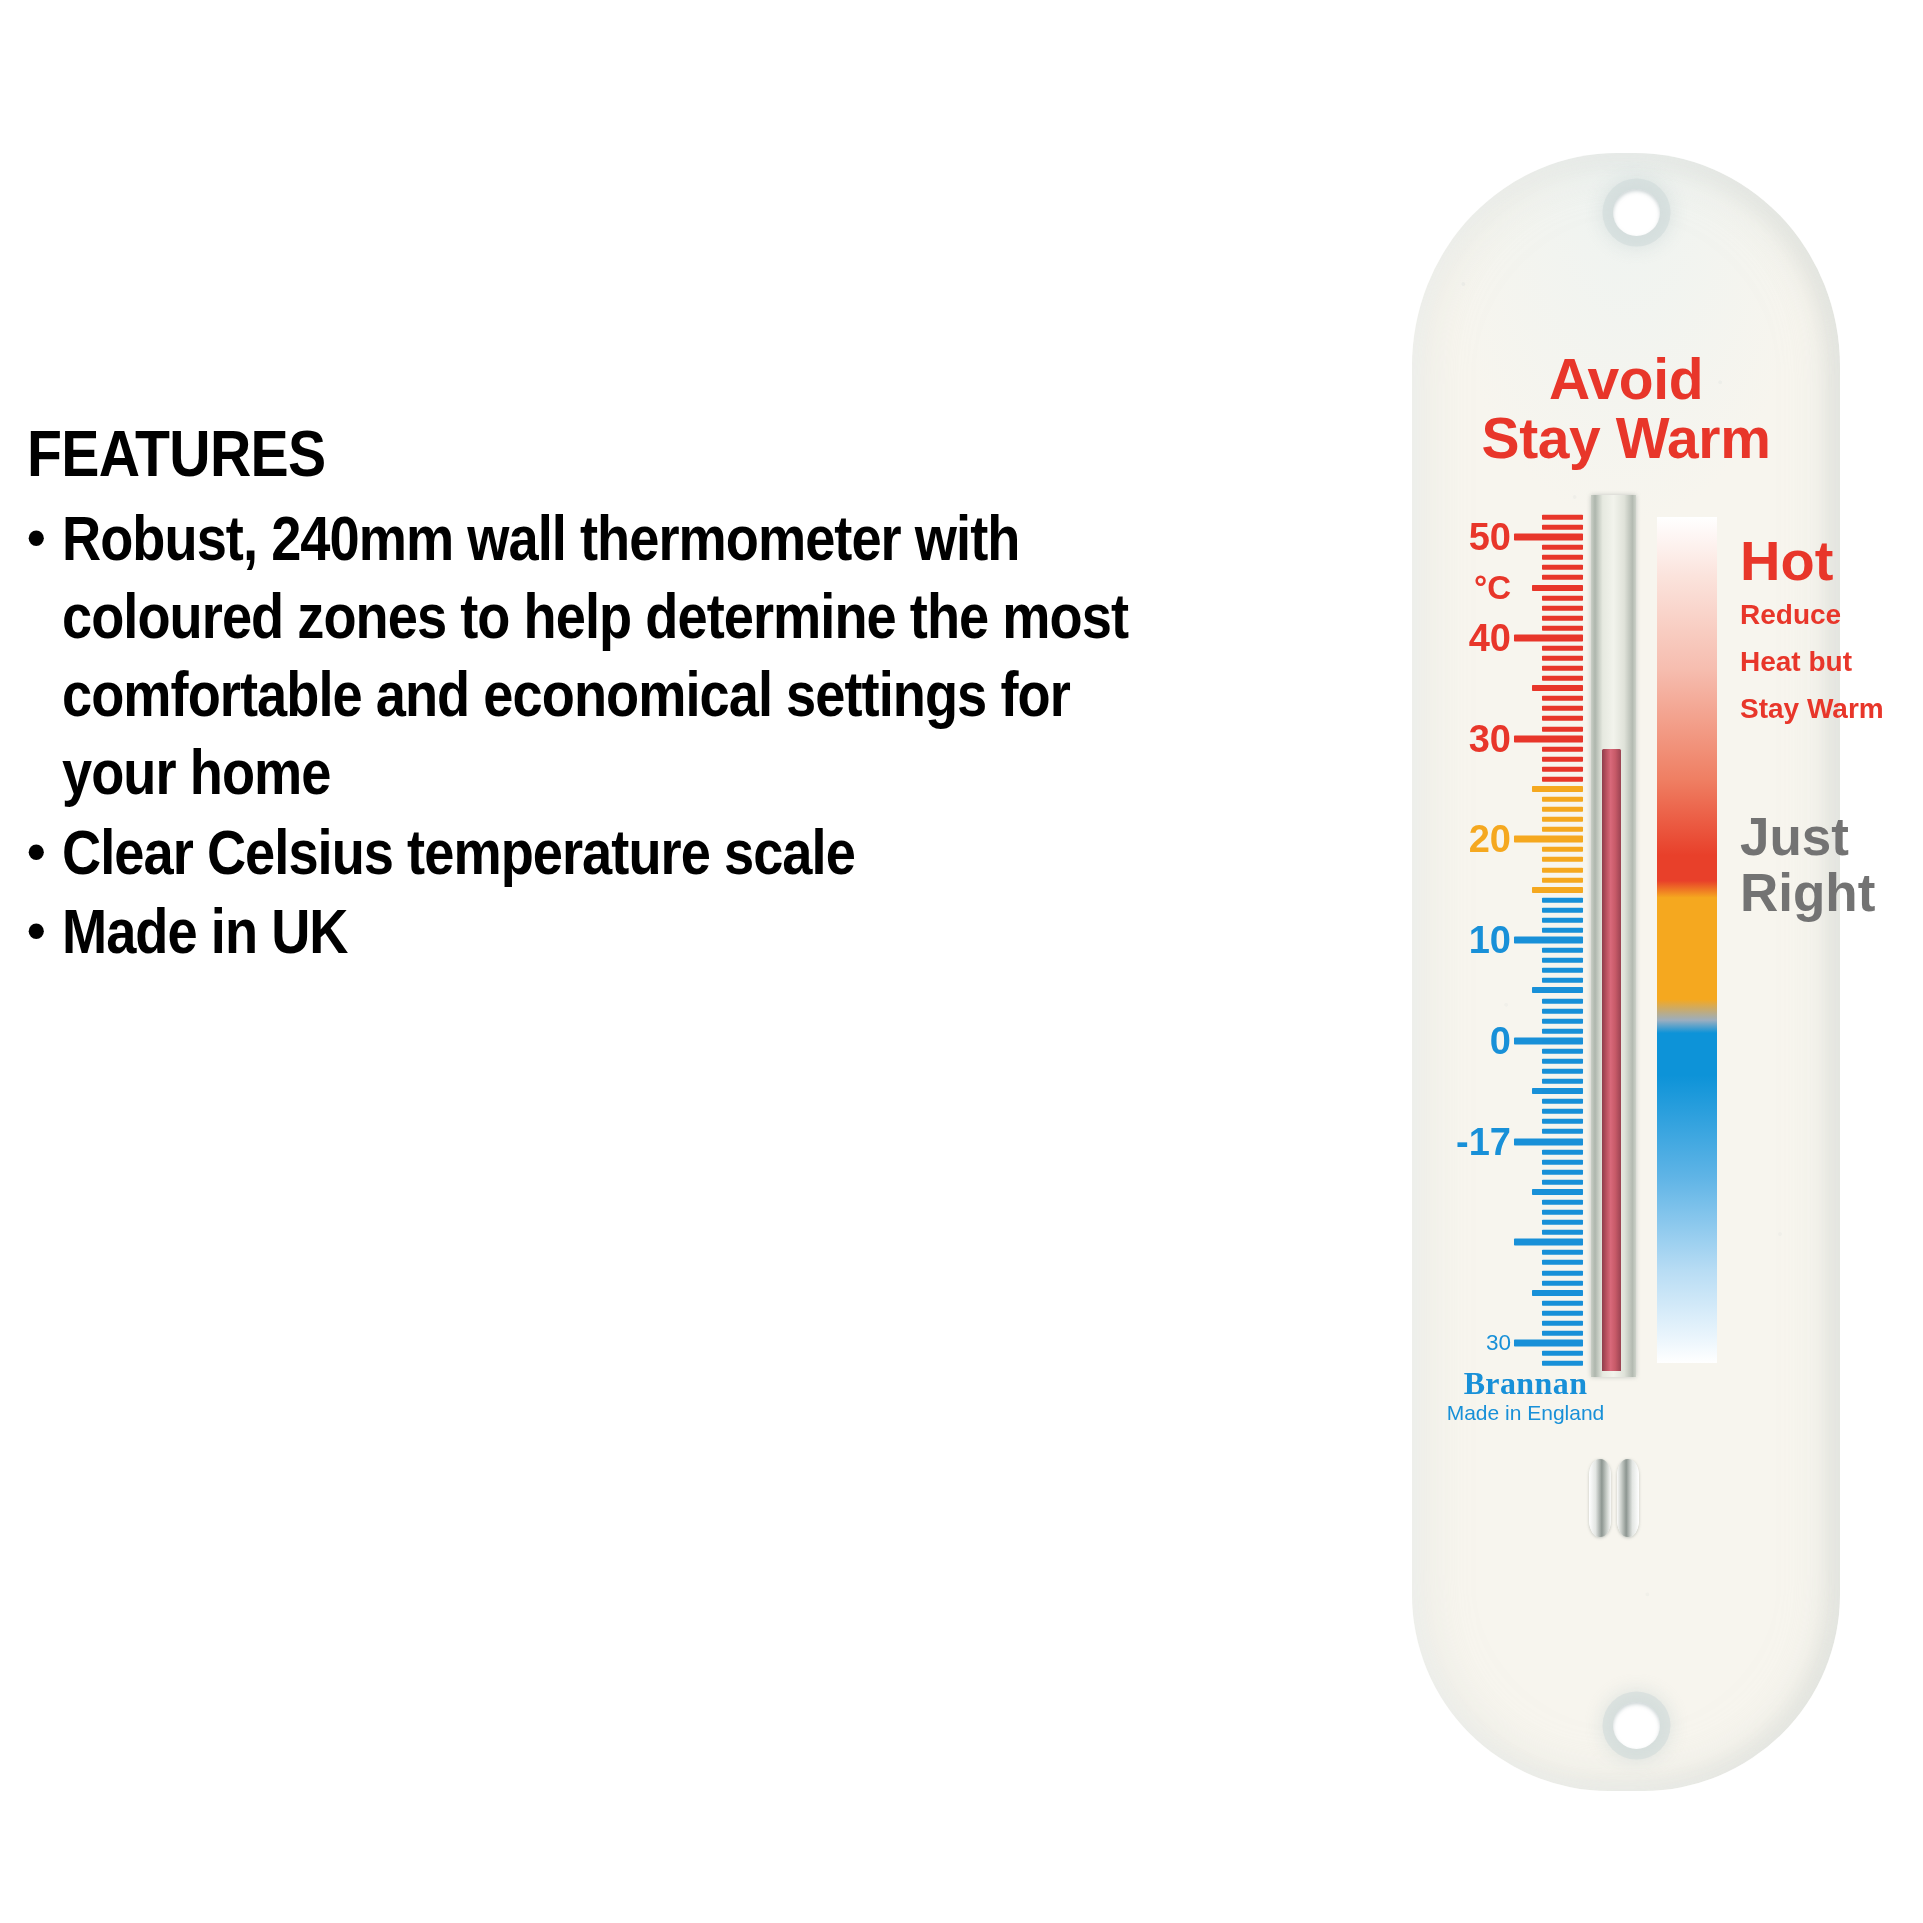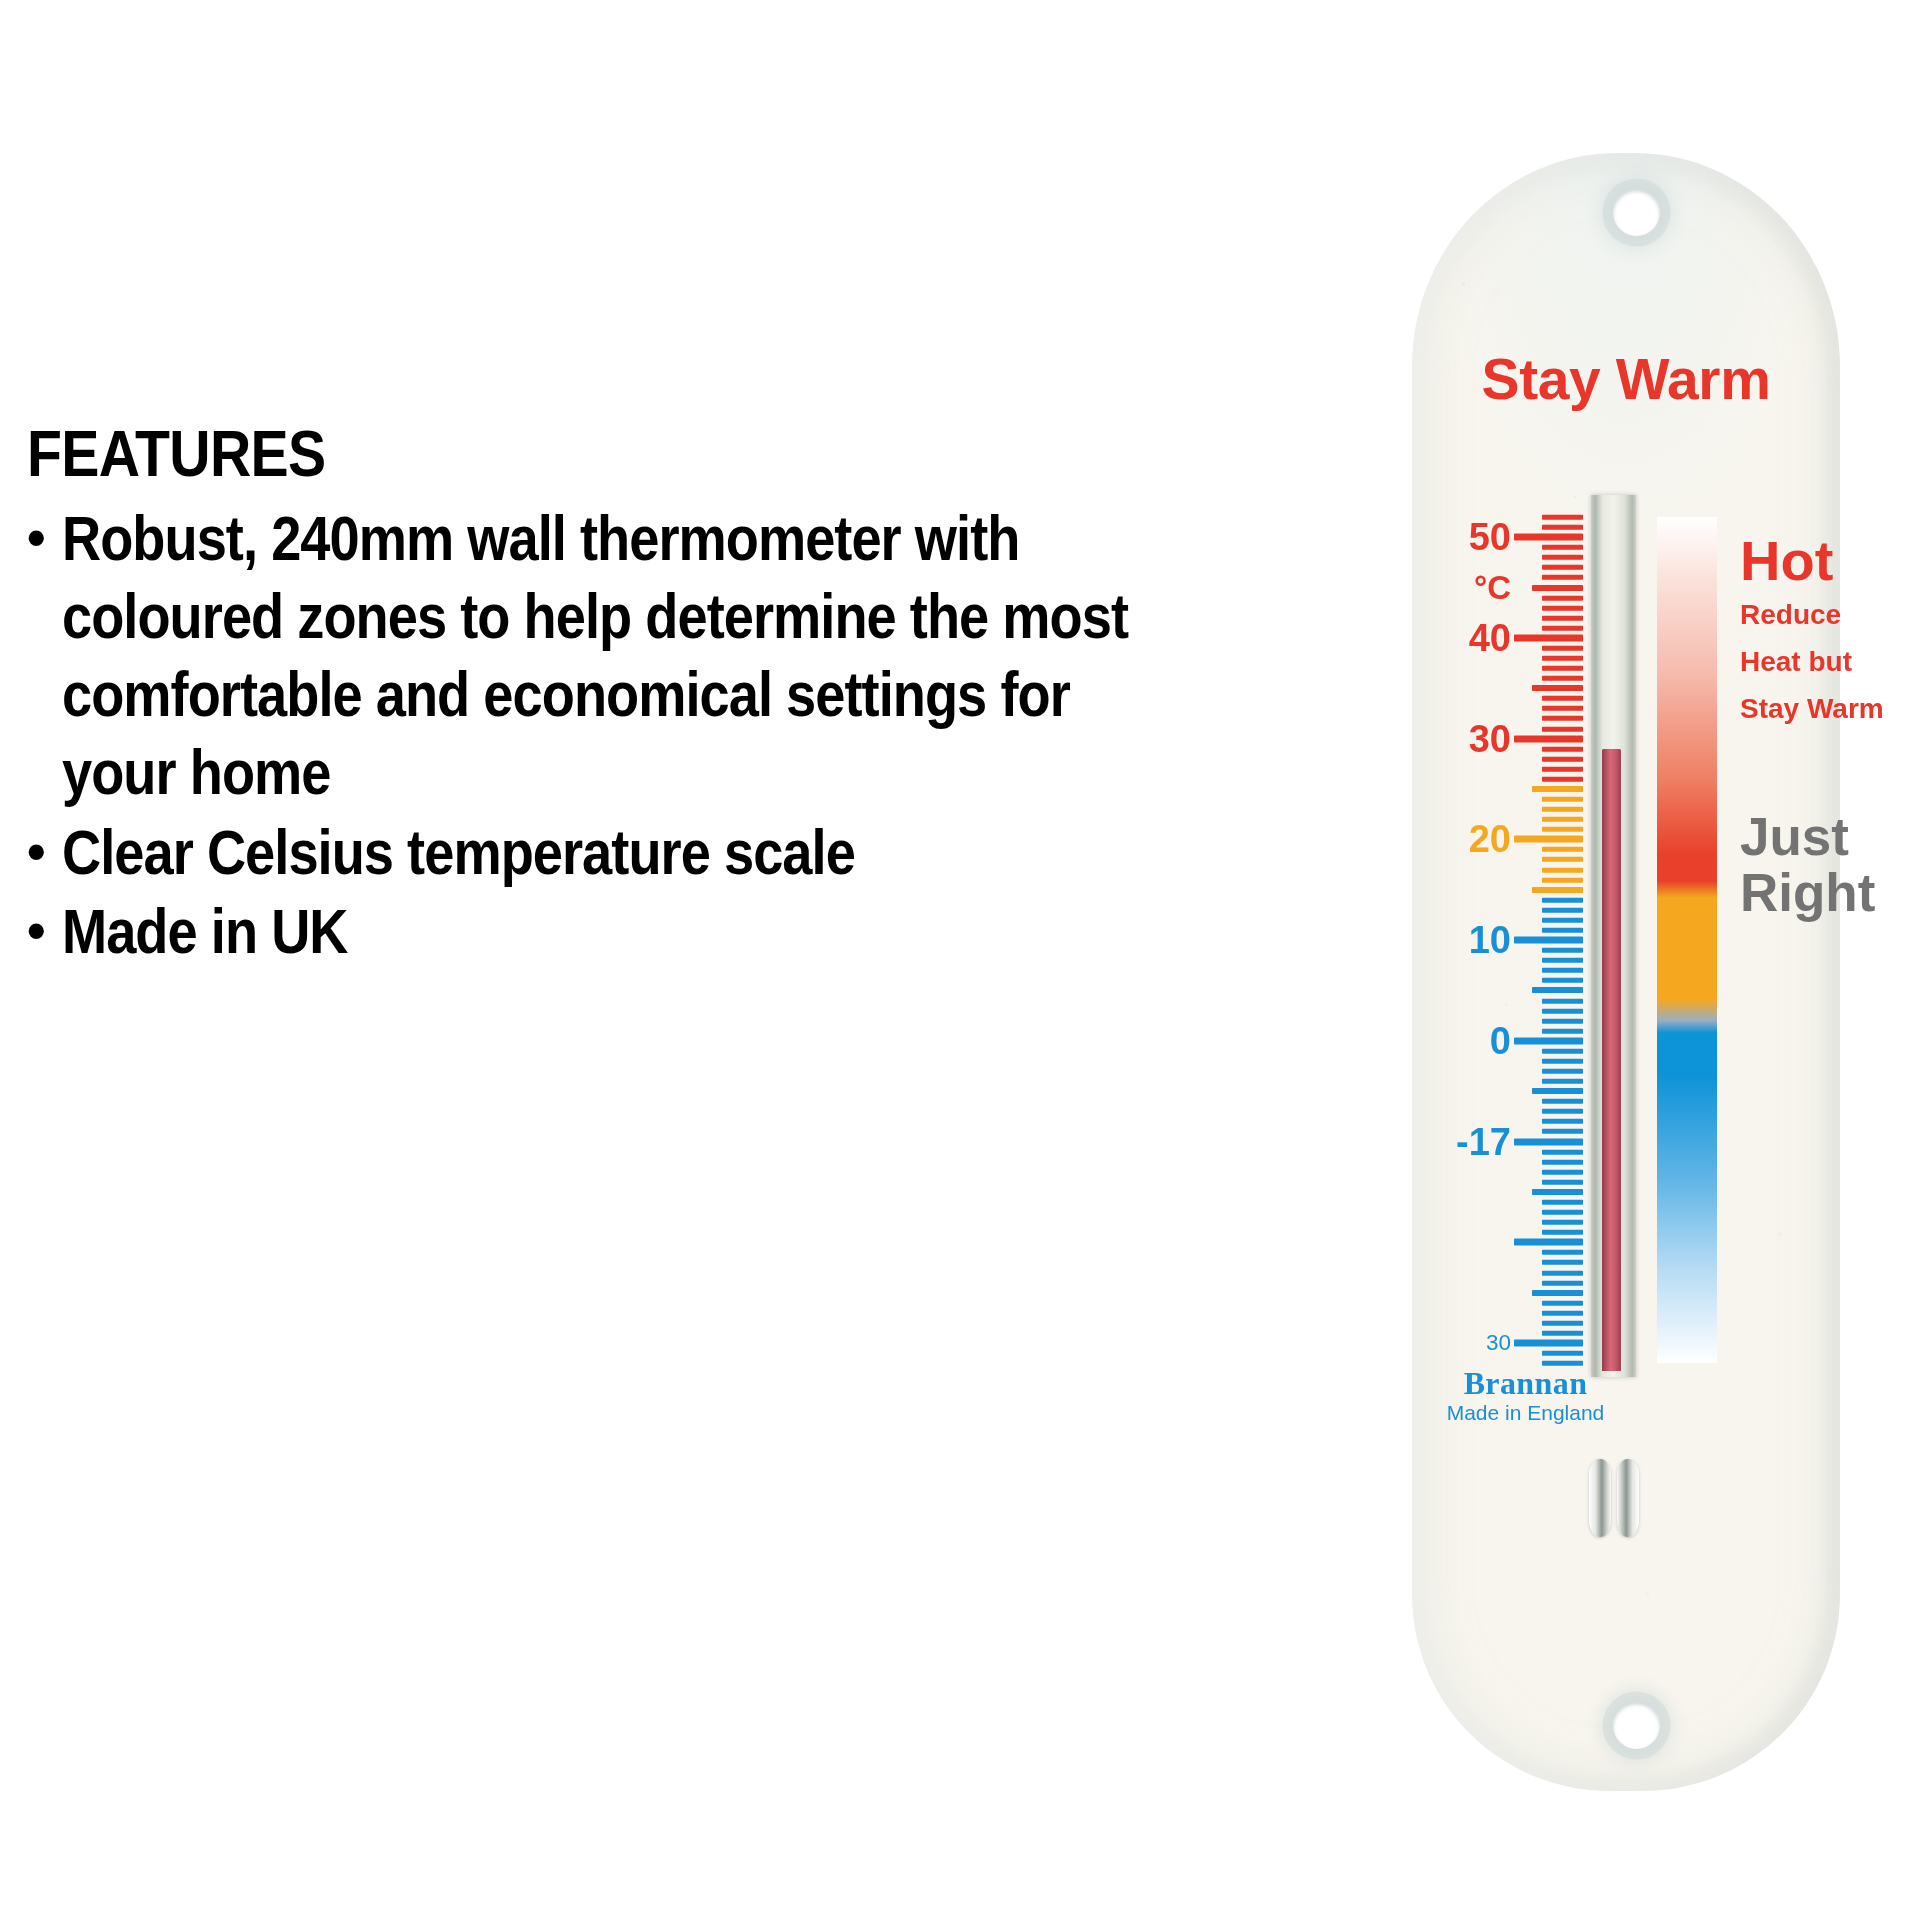--- a/index.html
+++ b/index.html
@@ -321,20 +321,21 @@
 
 <figure id="thermometer-wrap">
 
   <div id="thermometer-body"></div>
   <div id="body-texture"></div>
 
   <div class="mount-hole" id="mount-hole-top"></div>
   <div class="mount-hole" id="mount-hole-bottom"></div>
 
   <div id="headline">
+    <div>Avoid</div>
     <div>Stay Warm</div>
   </div>
 
   <div id="scale-area">
     <div id="scale-numbers">
         <div class="scale-num" style="top: 20px; color: rgb(232, 54, 42);">50</div>
         <div class="scale-num" style="top: 121px; color: rgb(232, 54, 42);">40</div>
         <div class="scale-num" style="top: 222px; color: rgb(232, 54, 42);">30</div>
         <div class="scale-num" style="top: 322px; color: rgb(245, 168, 31);">20</div>
         <div class="scale-num" style="top: 423px; color: rgb(24, 144, 216);">10</div>

